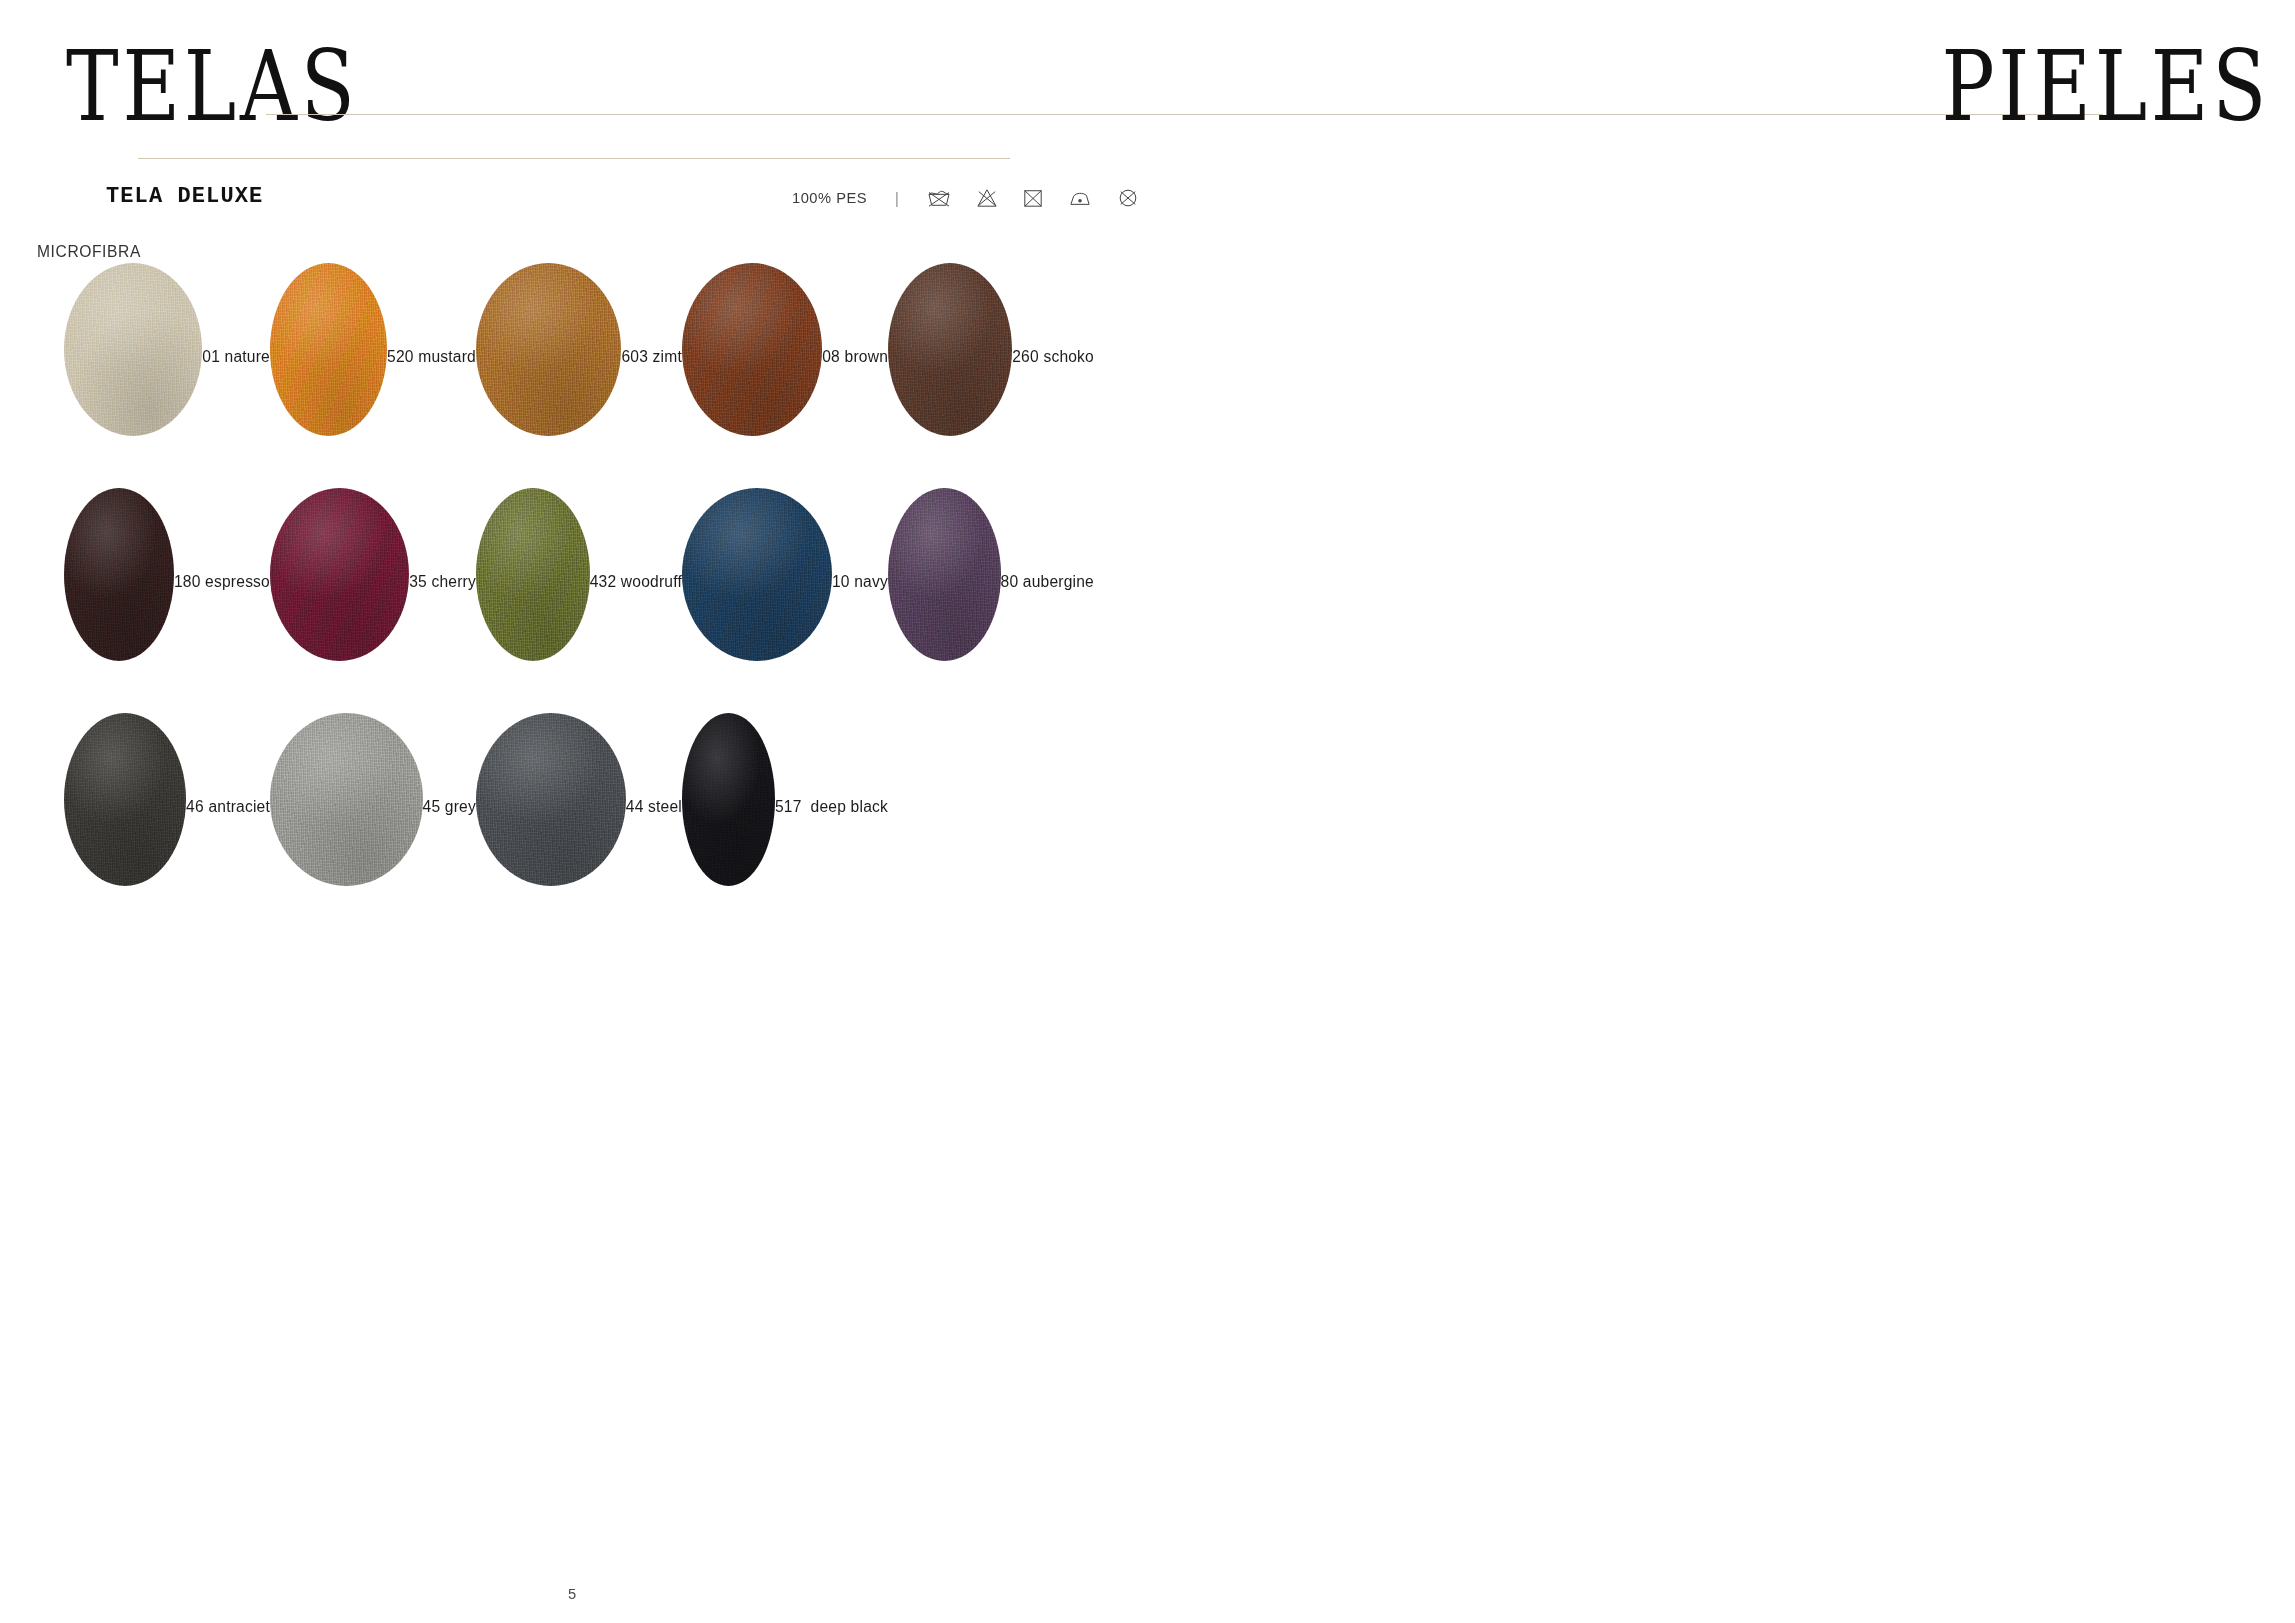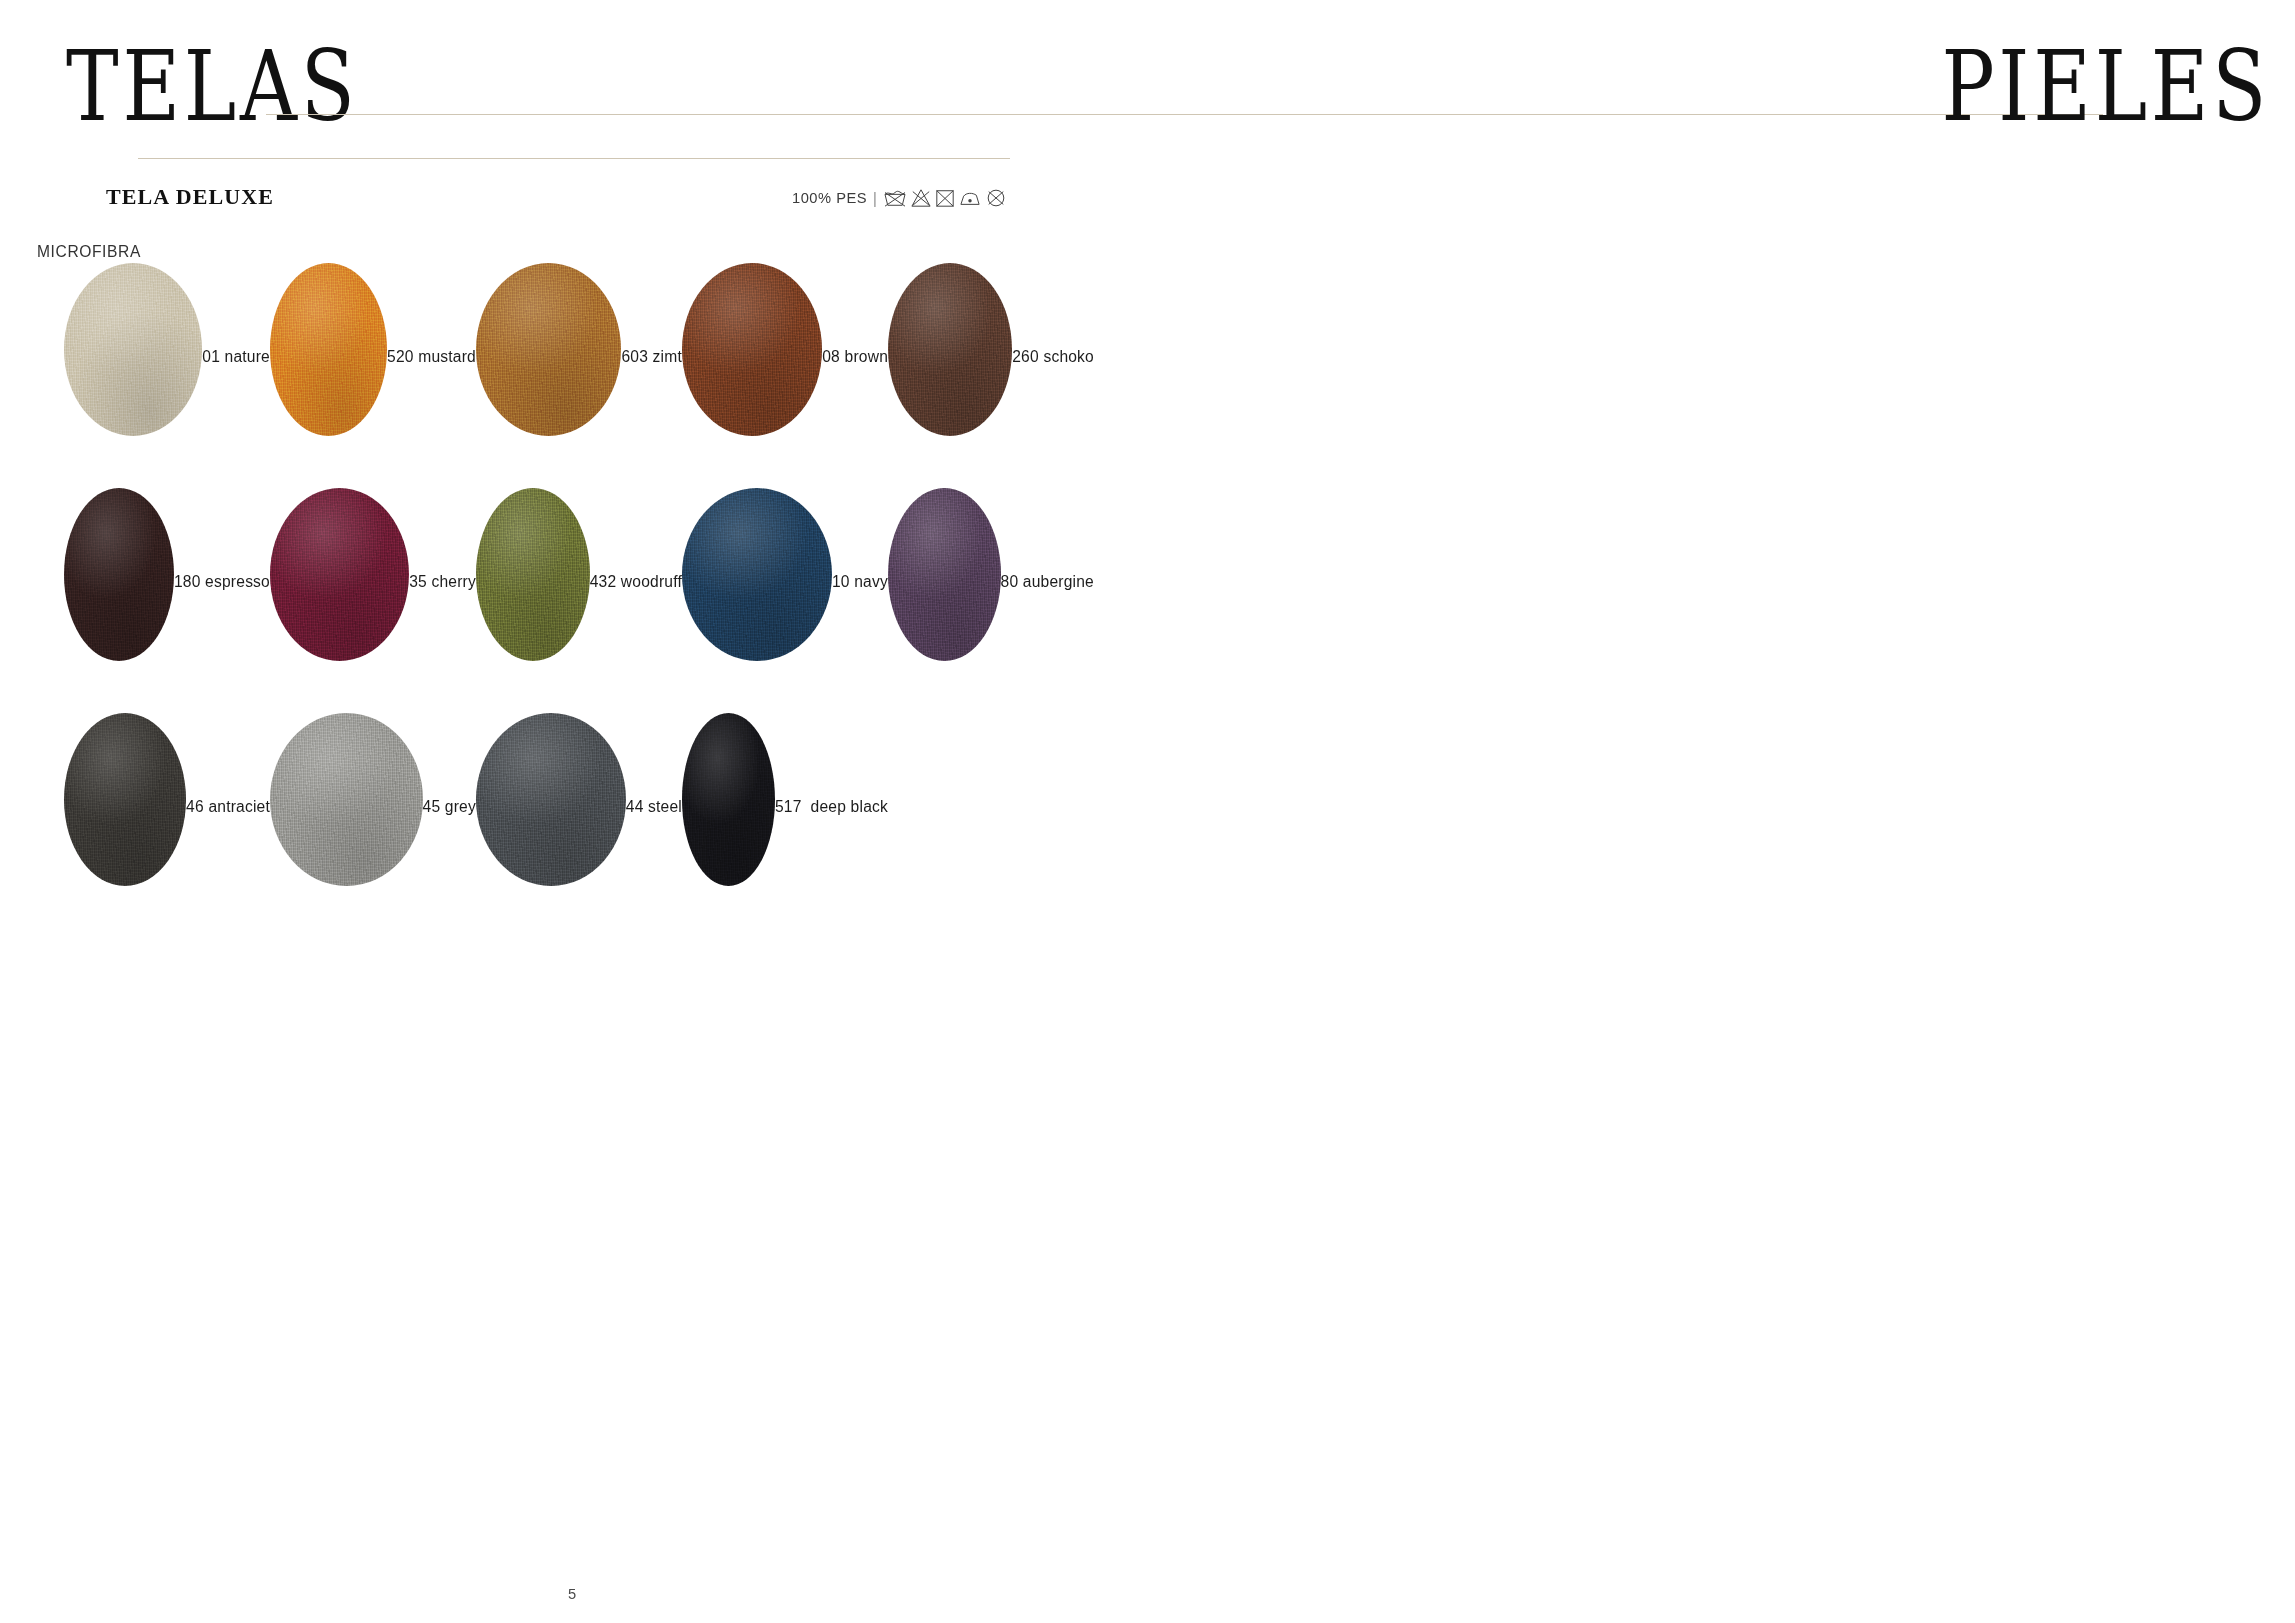--- a/index.html
+++ b/index.html
@@ -58,21 +58,21 @@
   .page {
     position: absolute;
     top: 0;
     height: 1624px;
   }
   #page-left  { left: 0;     width: 1148px; }
   #page-right { left: 1148px; width: 1148px; }
 
   .section-heading {
     position: absolute;
-    font-family: Liberation Serif, serif;
+    font-family: Liberation Mono, monospace;
     font-weight: 700;
     font-size: 22px;
     letter-spacing: 1.1px;
     color: #111111;
     white-space: nowrap;
   }
   #tela-heading { left: 106px; top: 184px; }
 
   .micro-label {
     position: absolute;
@@ -86,21 +86,21 @@
     margin-top: 16px;
   }
 
   
   .care-row {
     position: absolute;
     left: 792px;
     top: 188px;
     display: flex;
     align-items: center;
-    gap: 3px;
+    gap: 25px;
     white-space: nowrap;
   }
   .care-text {
     font-family: "Liberation Sans", sans-serif;
     font-size: 14.7px;
     color: #3b3b3b;
     letter-spacing: 0.5px;
   }
   .care-sep {
     color: #9a9a9a;

